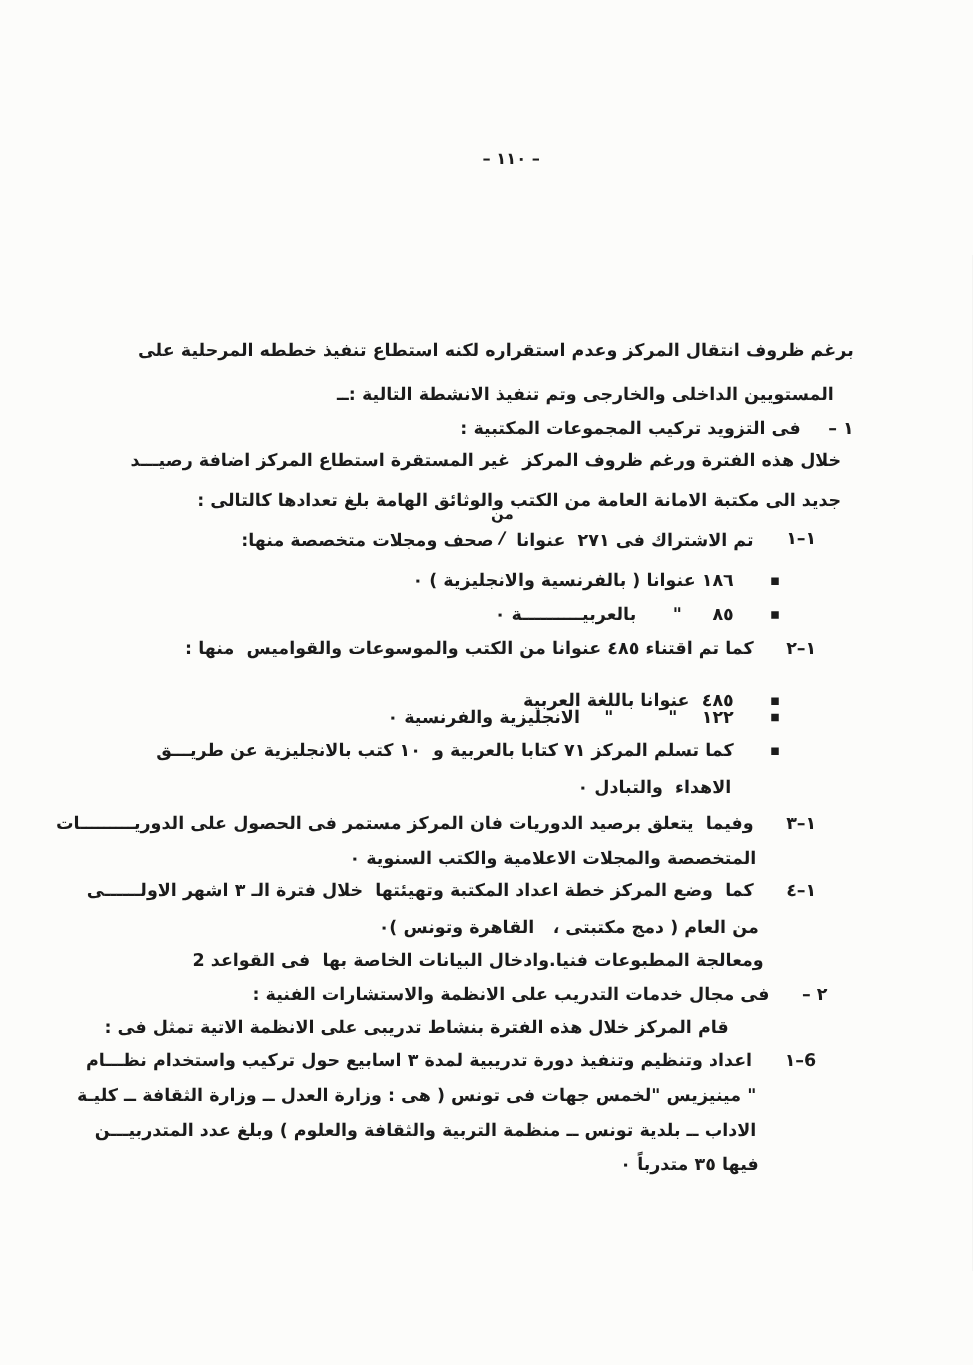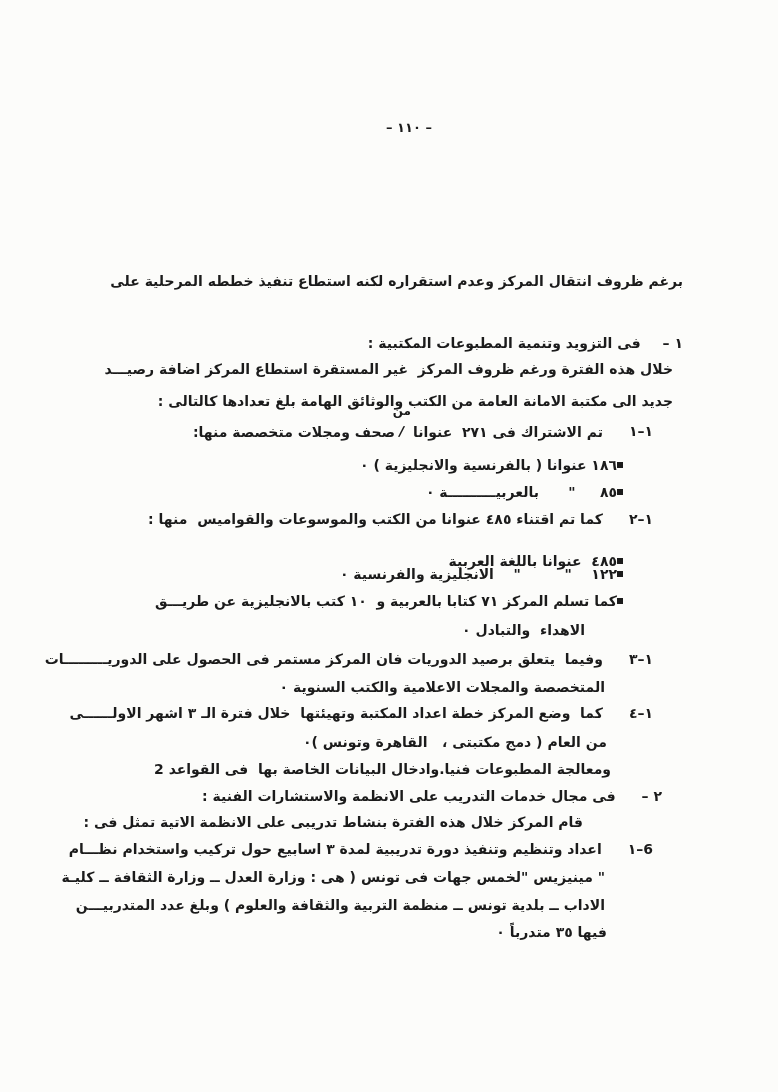--- a/index.html
+++ b/index.html
@@ -23,21 +23,21 @@
     letter-spacing:0;
   }
   .pagenum{
     left:0;right:0;
     text-align:center;
     font-size:13px;
   }
   .marker-row{display:flex;gap:26px;}
   .marker-row .marker{flex:0 0 auto;}
   .gap-sm{gap:22px;}
-  .bullet-row{display:flex;align-items:center;justify-content:space-between;}
+  .bullet-row{display:flex;align-items:center;gap:30px;justify-content:space-between;}
   .bullet-sq{
     width:6px;height:6px;
     background:#1b1b1b;
     display:inline-block;
     flex:0 0 auto;
   }
   .insert{
     position:relative;
     display:inline-block;
     width:13px;height:16px;
@@ -55,24 +55,25 @@
   }
 </style>
 </head>
 <body>
 
 <div class="page" dir="rtl">
 
   <div class="row pagenum" style="top:118px">– ١١٠ –</div>
 
   <div class="row" style="top:271px;right:135px">برغم ظروف انتقال المركز وعدم استقراره لكنه استطاع تنفيذ خططه المرحلية على</div>
+  <div class="row" style="top:306px;right:151px">المستويين الداخلى والخارجى وتم تنفيذ الانشطة التالية :ــ</div>
 
   <div class="row marker-row gap-sm" style="top:333px;right:135px">
     <span class="marker">١ –</span>
-    <span>فى التزويد وتنمية المطبوعات المكتبية :</span>
+    <span>فى التزويد تركيب المجموعات المكتبية :</span>
   </div>
 
   <div class="row" style="top:391px;right:145px">جديد الى مكتبة الامانة العامة من الكتب والوثائق الهامة بلغ تعدادها كالتالى :</div>
   <div class="row" style="top:359px;right:145px">خلال هذه الفترة ورغم ظروف المركز  غير المستقرة استطاع المركز اضافة رصيـــد</div>
 
   <div class="row marker-row" style="top:421px;right:165px">
     <span class="marker">١–١</span>
     <span><span>تم الاشتراك فى ٢٧١  عنوانا </span><span class="insert"><span class="insert-word">من</span><span class="insert-slash">/</span></span><span>صحف ومجلات متخصصة منها:</span></span>
   </div>
 

